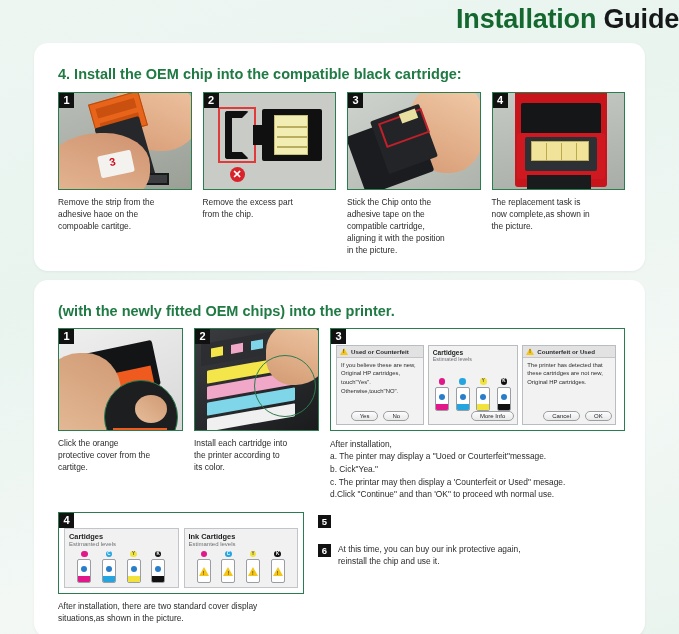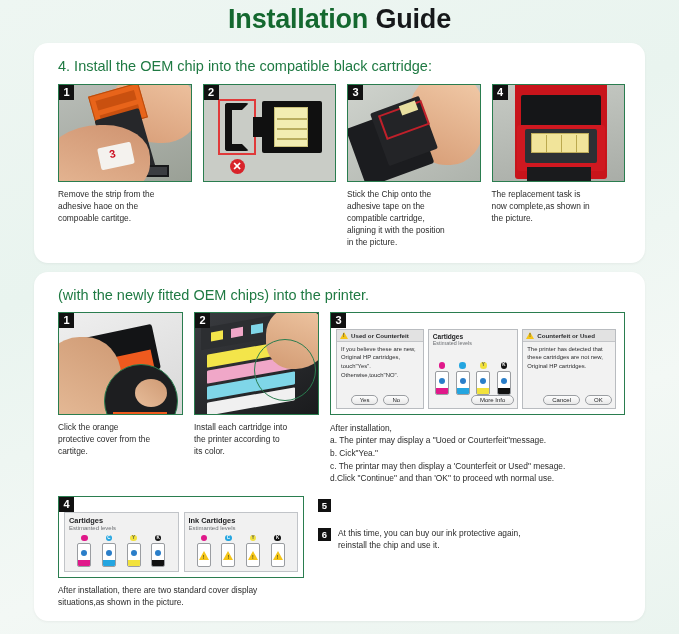--- a/index.html
+++ b/index.html
@@ -2,32 +2,32 @@
 <html><head>
 <meta charset="utf-8">
 <style>
   * { box-sizing: border-box; margin: 0; padding: 0; }
   body {
     width: 679px; height: 634px;
     background: linear-gradient(160deg,#eef6f2 0%,#e9f4ef 35%,#f3f8f5 70%,#eaf4ef 100%);
     font-family: "Liberation Sans", sans-serif;
     overflow: hidden; position: relative;
   }
-  .page-title { text-align:center; padding-top:4px; font-size:27px; font-weight:bold; letter-spacing:-0.2px; }
+  .page-title { text-align:right; padding-top:4px; font-size:27px; font-weight:bold; letter-spacing:-0.2px; }
   .title-green { color:#14682f; }
   .title-dark { color:#16181a; }
 
   .card {
     background:#ffffff; border-radius:14px; margin:0 34px;
     box-shadow:0 1px 3px rgba(0,0,0,0.05);
   }
   #section4 { margin-top:8px; padding:10px 20px 14px 20px; }
   #section5 { margin-top:9px; padding:10px 20px 12px 20px; }
 
-  .sec-head { color:#1f7a43; font-size:14.5px; font-weight:normal; line-height:1.25; margin:4px 0 9px 4px; }
+  .sec-head { color:#1f7a43; font-size:14.5px; font-weight:bold; line-height:1.25; margin:12px 0 9px 4px; }
   .sec-head.two-line { margin-bottom:8px; }
 
   .row4 { display:flex; gap:11px; padding-left:4px; }
   .cell4 { width:137px; }
 
   .photo {
     position:relative; height:98px; width:100%;
     border:1.4px solid #2a7d4f; background:#cfd2cd; overflow:hidden;
   }
   .badge {
@@ -200,20 +200,22 @@
         <div class="cshape"></div>
         <div class="xmark">✕</div>
         <div class="holder">
           <div class="gold">
             <span style="top:10px"></span>
               <span style="top:20px"></span>
               <span style="top:30px"></span>
           </div>
         </div>
       </div>
+      <div class="cap">Remove the excess part
+from the chip.</div>
     </div>
 
     <div class="cell4">
       <div class="photo p43">
         <div class="badge">3</div>
         <div class="fing"></div>
         <div class="blk"></div>
         <div class="blk2"></div>
         <div class="tape"></div>
         <div class="gchip"></div>

